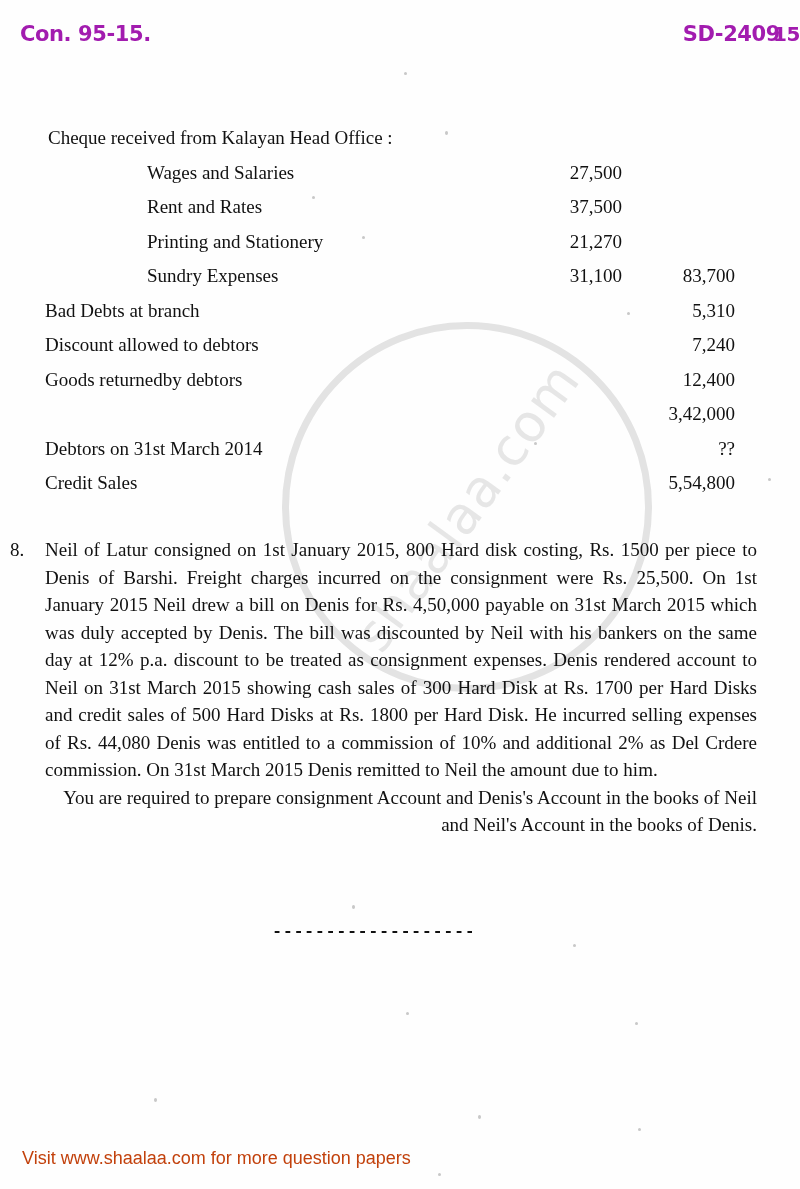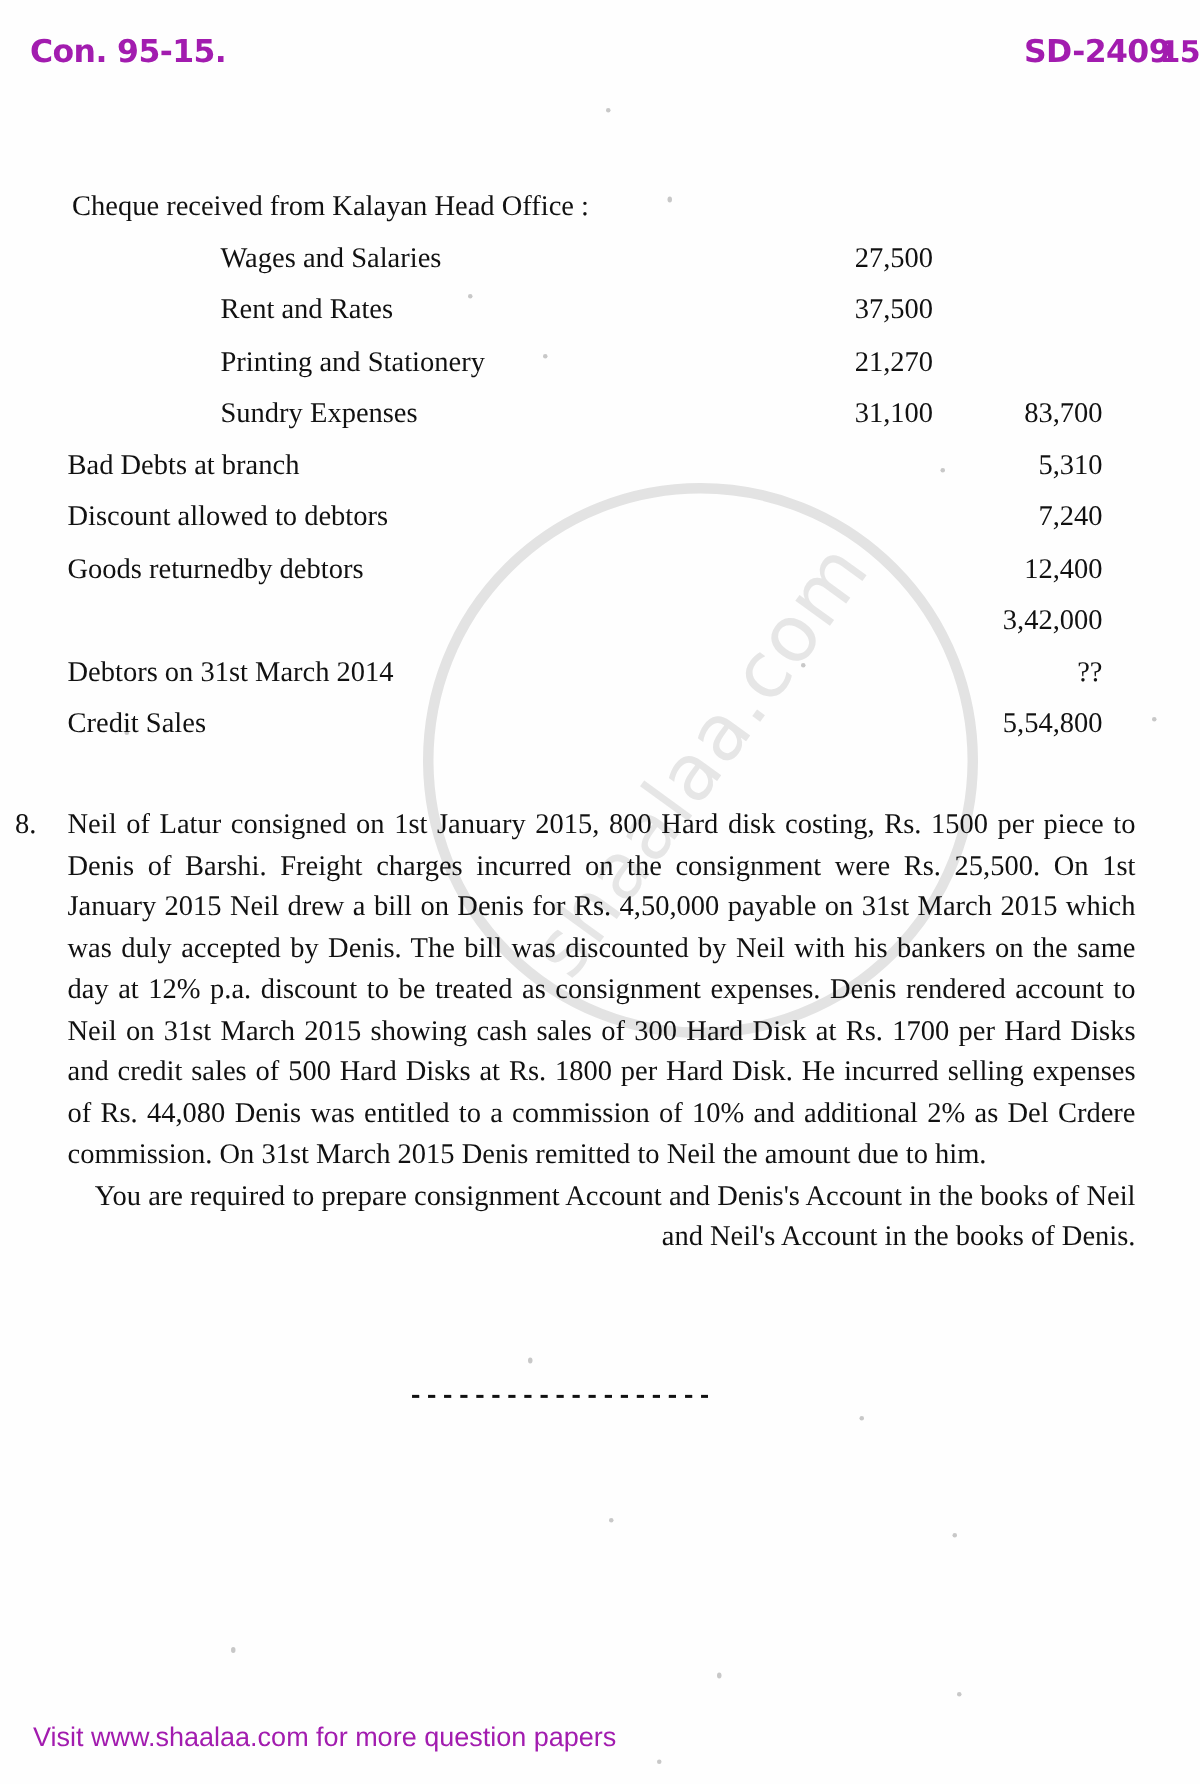--- a/index.html
+++ b/index.html
@@ -140,21 +140,21 @@
     font-weight: bold;
   }
 
   
   #footer {
     position: absolute;
     left: 22px;
     top: 1148px;
     font-family: "Liberation Sans", "DejaVu Sans", sans-serif;
     font-size: 18px;
-    color: #a21caf;
+    color: #c2410c;
     white-space: nowrap;
   }
 
   
   .speck {
     position: absolute;
     background: #9a9a9a;
     border-radius: 50%;
     z-index: 1;
     opacity: .55;

